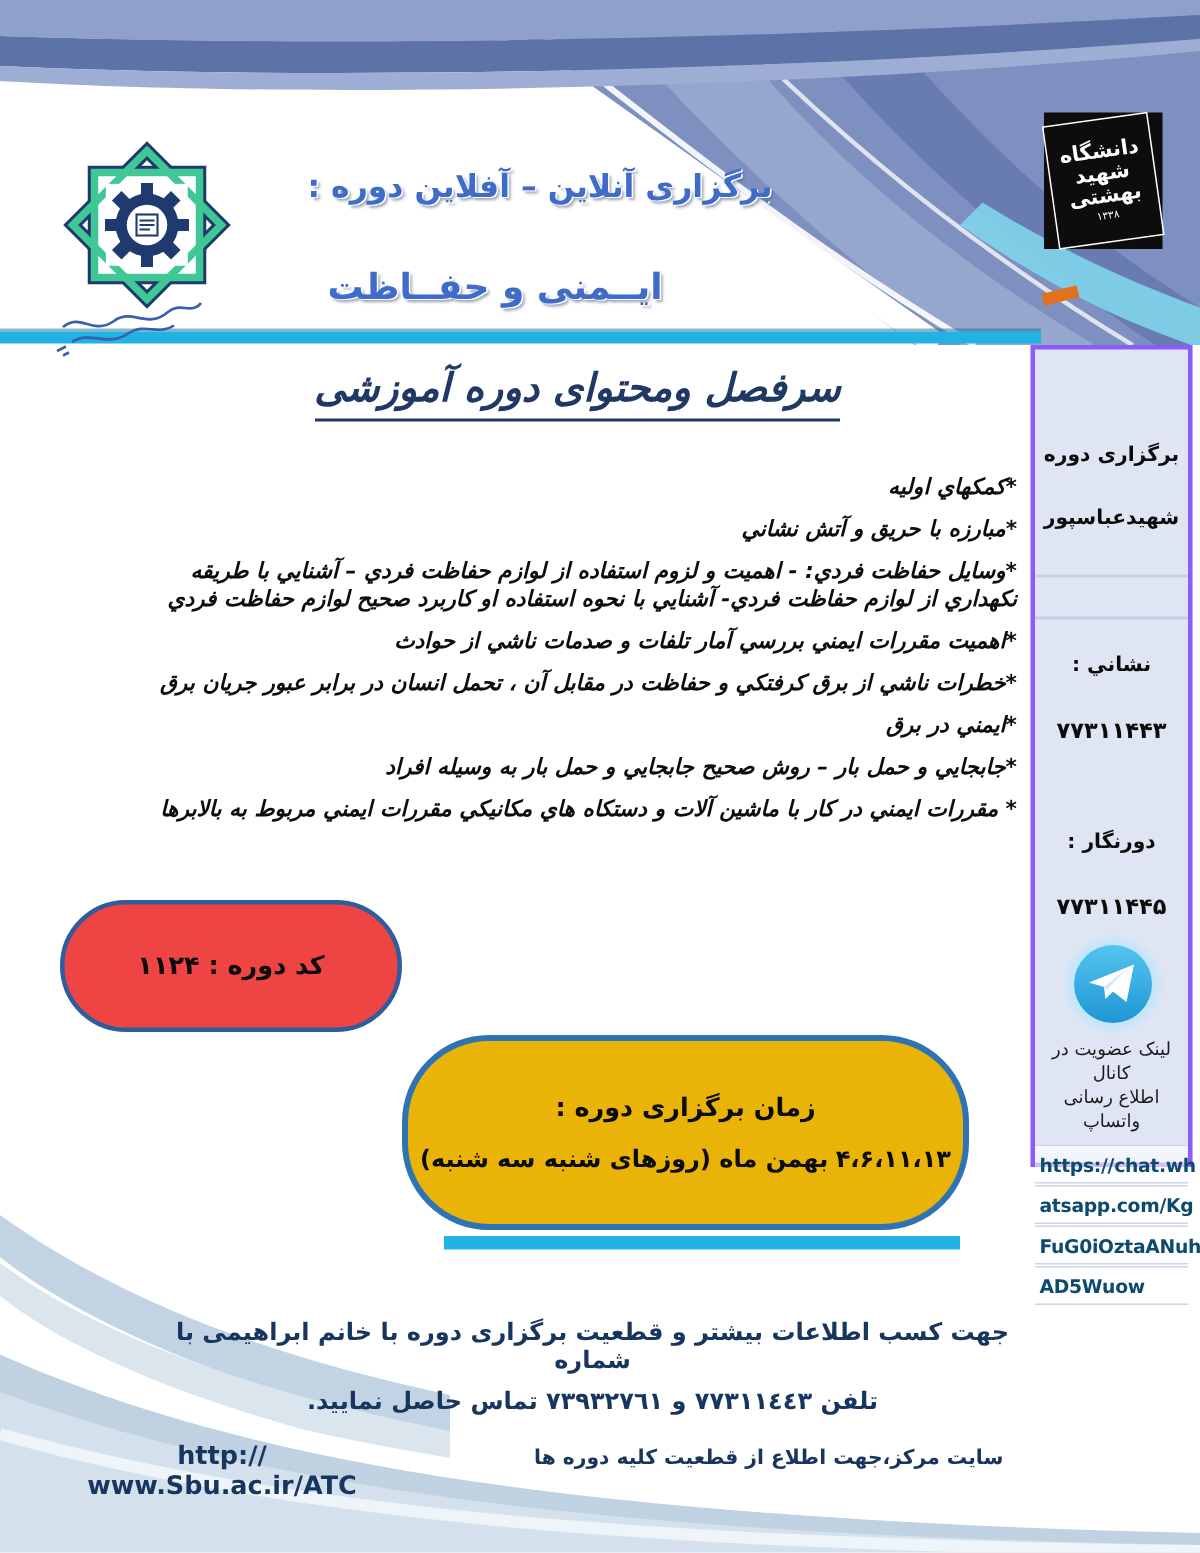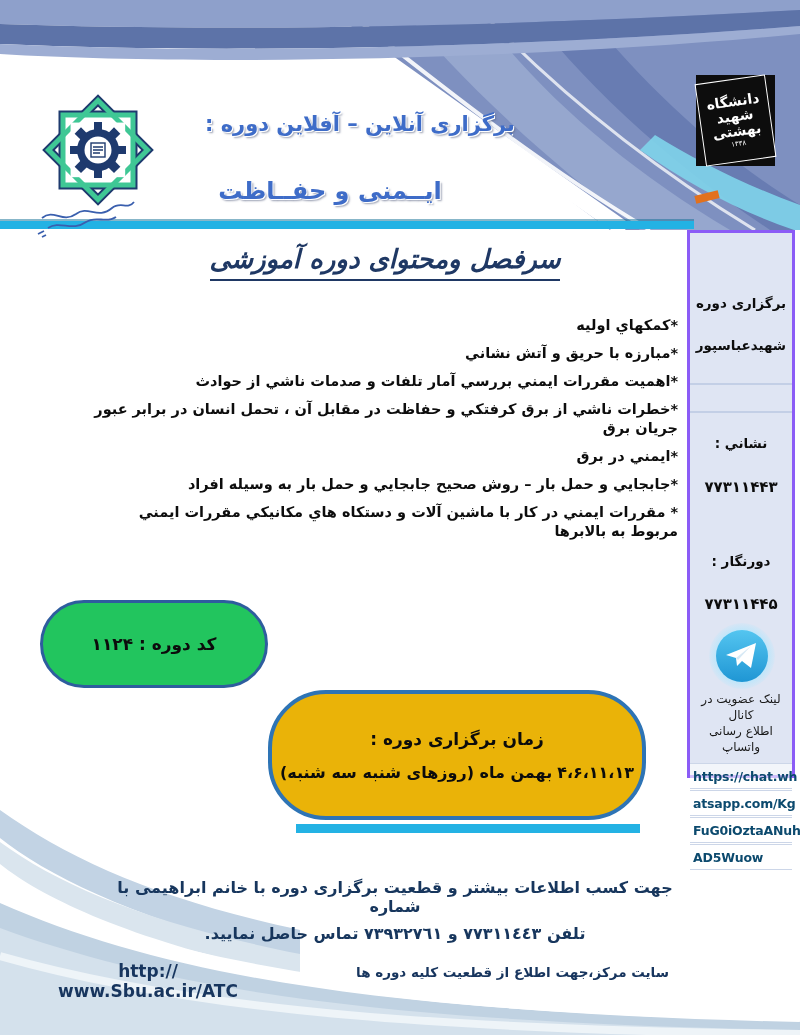--- a/index.html
+++ b/index.html
@@ -40,26 +40,26 @@
   .sb-url{position:absolute;left:0;top:530px;width:100%;}
   .sb-url .row{height:26px;line-height:26px;background:rgba(255,255,255,.6);
     border-top:1px solid #ccd6e8;border-bottom:1px solid #ccd6e8;margin-bottom:1px;
     font-size:12.5px;font-weight:bold;color:#0c4a6e;text-align:left;padding-left:3px;
     direction:ltr;letter-spacing:-0.2px;}
   
   .section-title{left:160px;top:244px;width:450px;text-align:center;direction:rtl;
     font-size:26px;font-weight:bold;font-style:italic;color:#1f3864;}
   .section-title span{border-bottom:2px solid #1f3864;padding-bottom:5px;}
   .topics{left:92px;top:316px;width:586px;direction:rtl;text-align:right;
-    color:#0d0d0d;font-size:14.5px;font-weight:bold;}
+    color:#0d0d0d;font-size:14.5px;font-weight:bold;font-style:italic;}
   .topics p{margin:0 0 9px 0;line-height:19px;}
   .pill{display:flex;align-items:center;justify-content:center;text-align:center;
     direction:rtl;color:#0c0c0c;font-weight:bold;}
   .pill.code{left:40px;top:600px;width:228px;height:88px;border-radius:44px;
-    background:#22c55e;border:3px solid #2e5d9e;font-size:17px;}
+    background:#ef4444;border:3px solid #2e5d9e;font-size:17px;}
   .pill.time{left:268px;top:690px;width:378px;height:130px;border-radius:58px;
     background:#eab308;border:4px solid #2e74b5;flex-direction:column;font-size:17px;}
   .pill.time .l2{margin-top:14px;font-size:16px;}
   .pill.time .nums{direction:ltr;unicode-bidi:isolate;}
   .pill.time .rest{margin-right:5px;}
   .cyanbar2{left:296px;top:824px;width:344px;height:9px;background:#23b2e4;}
   
   .foot1{left:110px;top:878px;width:570px;text-align:center;direction:rtl;
     font-size:16px;font-weight:bold;color:#17365d;z-index:4;}
   .foot2{left:160px;top:924px;width:470px;text-align:center;direction:rtl;
@@ -194,20 +194,21 @@
     </div>
   </div>
 
   <div class="abs section-title">
     <span>سرفصل ومحتوای دوره آموزشی</span>
   </div>
 
   <div class="abs topics">
     <p>*کمکهاي اوليه</p>
     <p>*مبارزه با حريق و آتش نشاني</p>
+    <p>*وسايل حفاظت فردي: - اهميت و لزوم استفاده از لوازم حفاظت فردي – آشنايي با طريقه نكهداري از لوازم حفاظت فردي- آشنايي با نحوه استفاده او كاربرد صحيح لوازم حفاظت فردي</p>
     <p>*اهميت مقررات ايمني بررسي آمار تلفات و صدمات ناشي از حوادث</p>
     <p>*خطرات ناشي از برق كرفتكي و حفاظت در مقابل آن ، تحمل انسان در برابر عبور جريان برق</p>
     <p>*ايمني در برق</p>
     <p>*جابجايي و حمل بار – روش صحيح جابجايي و حمل بار به وسيله افراد</p>
     <p>* مقررات ايمني در كار با ماشين آلات و دستكاه هاي مكانيكي مقررات ايمني مربوط به بالابرها</p>
   </div>
 
   <div class="abs pill code">
     <span>کد دوره : ۱۱۲۴</span>
   </div>

